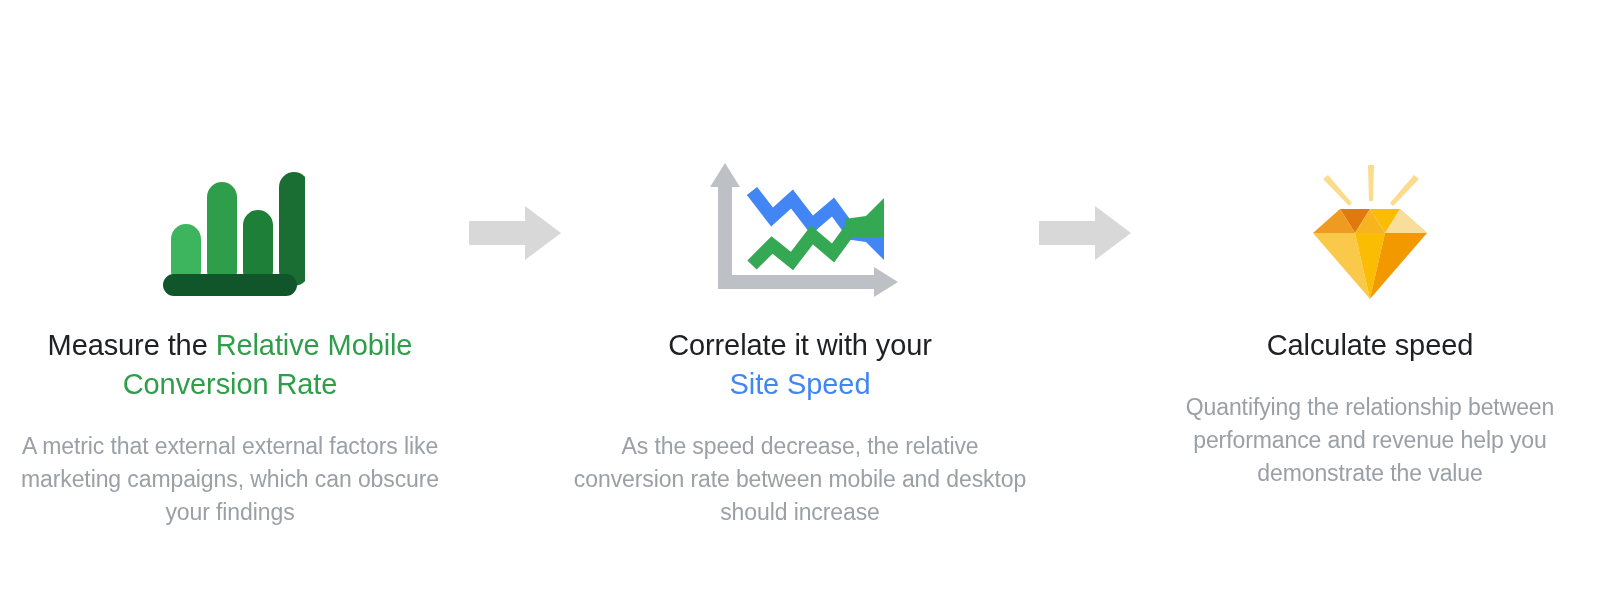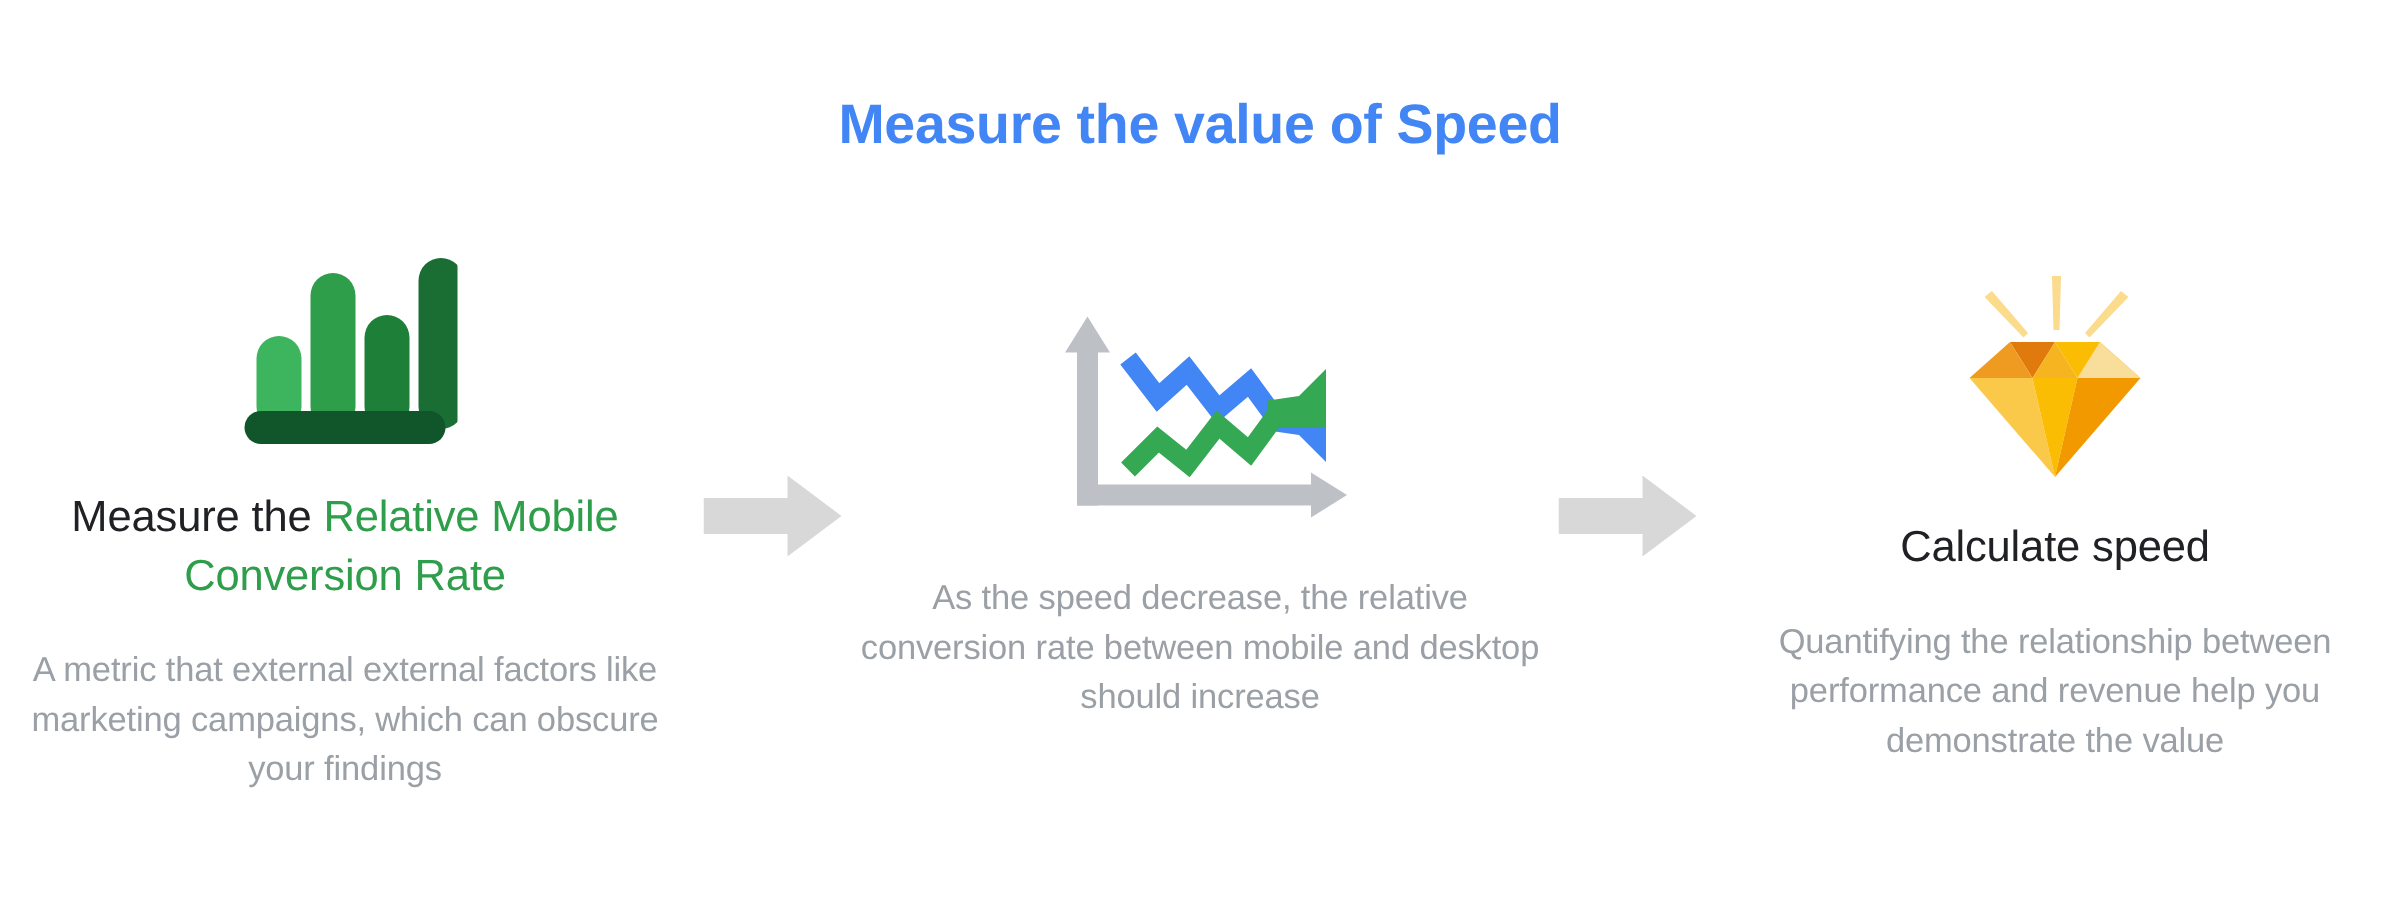--- a/index.html
+++ b/index.html
@@ -31,21 +31,21 @@
     color: #4285F4;
     letter-spacing: -0.2px;
   }
   .columns {
     position: absolute;
     top: 158px;
     left: 0;
     width: 1600px;
     display: flex;
     flex-direction: row;
-    align-items: center;
+    align-items: flex-start;
     justify-content: center;
   }
   .col {
     width: 470px;
     display: flex;
     flex-direction: column;
     align-items: center;
   }
   .icon-box {
     height: 150px;
@@ -83,21 +83,20 @@
     flex: 0 0 auto;
     margin-top: 0;
   }
   .connector svg { display: block; }
 </style>
 </head>
 <body>
 
 <div class="page">
 
-  <div class="title">Measure the value of Speed</div>
 
   <div class="columns">
 
     <div class="col">
       <div class="icon-box">
         <svg width="150" height="130" viewBox="0 0 150 130">
           <rect x="16" y="56" width="30" height="62" rx="15" fill="#3CB55E"></rect>
           <rect x="52" y="14" width="30" height="104" rx="15" fill="#2E9E4A"></rect>
           <rect x="88" y="42" width="30" height="76" rx="15" fill="#1E8038"></rect>
           <rect x="124" y="4" width="30" height="114" rx="15" fill="#1A6E33"></rect>
@@ -127,20 +126,23 @@
             <polygon points="198,121 174,136 174,106"></polygon>
           </g>
 
           <polyline points="52,30 72,56 92,38 112,64 133,46 152,72" fill="none" stroke="#4285F4" stroke-width="13" stroke-linecap="butt" stroke-linejoin="miter"></polyline>
           <polygon points="145,60 184,60 184,99 166,81 145,78" fill="#4285F4"></polygon>
 
           <polyline points="52,104 72,84 92,100 112,74 133,92 152,66" fill="none" stroke="#34A853" stroke-width="13" stroke-linecap="butt" stroke-linejoin="miter"></polyline>
           <polygon points="145,76 184,76 184,37 166,55 145,58" fill="#34A853"></polygon>
         </svg>
       </div>
+      <div class="heading">
+        <span>Correlate it with your </span><br><span class="accent-blue">Site Speed</span>
+      </div>
       <div class="desc">As the speed decrease, the relative conversion rate between mobile and desktop should increase</div>
     </div>
 
     <div class="connector">
       <svg width="92" height="54" viewBox="0 0 92 54">
         <polygon points="0,15 56,15 56,0 92,27 56,54 56,39 0,39" fill="#D8D8D8"></polygon>
       </svg>
     </div>
 
     <div class="col">

